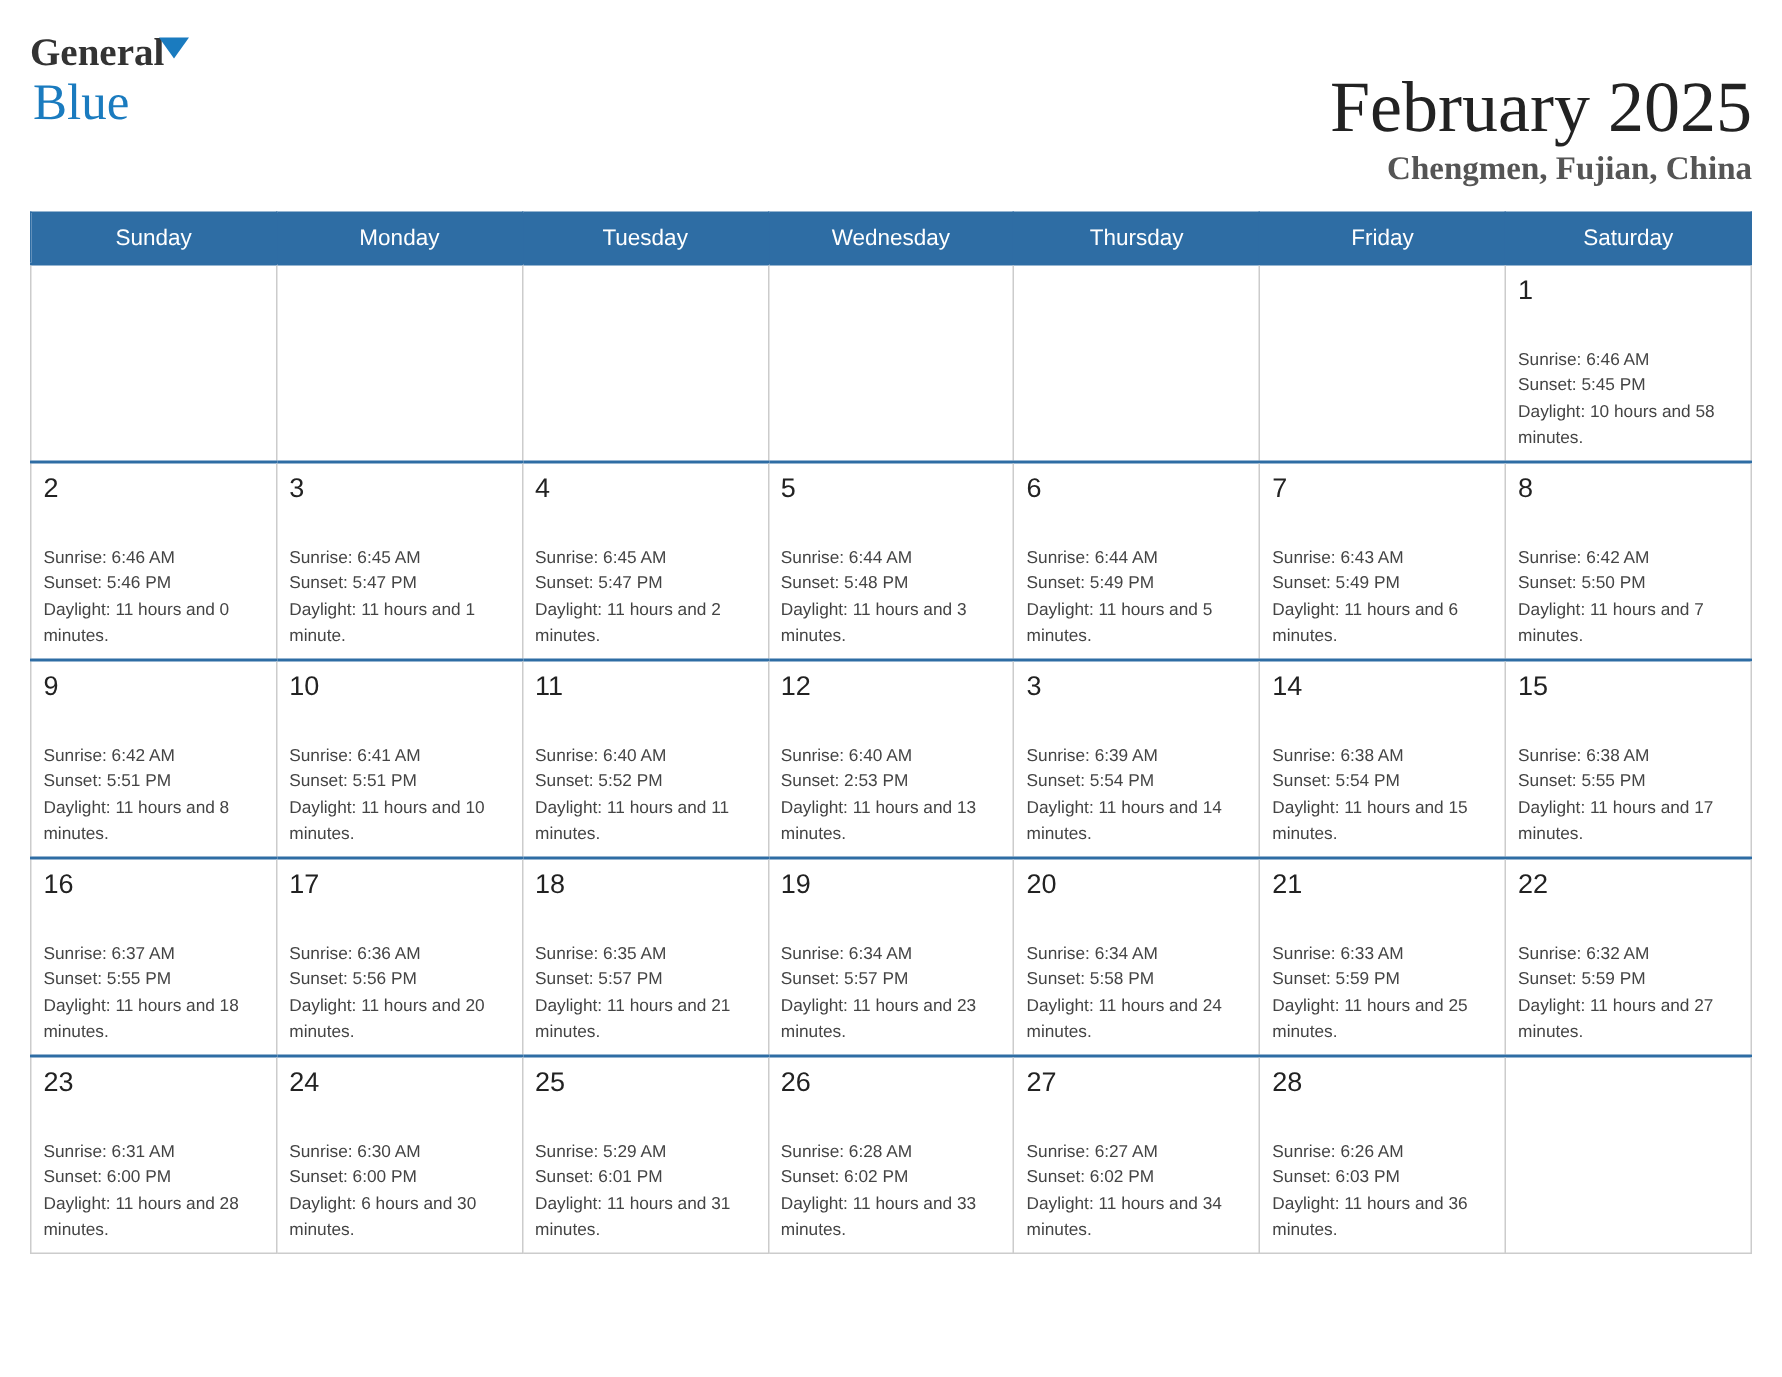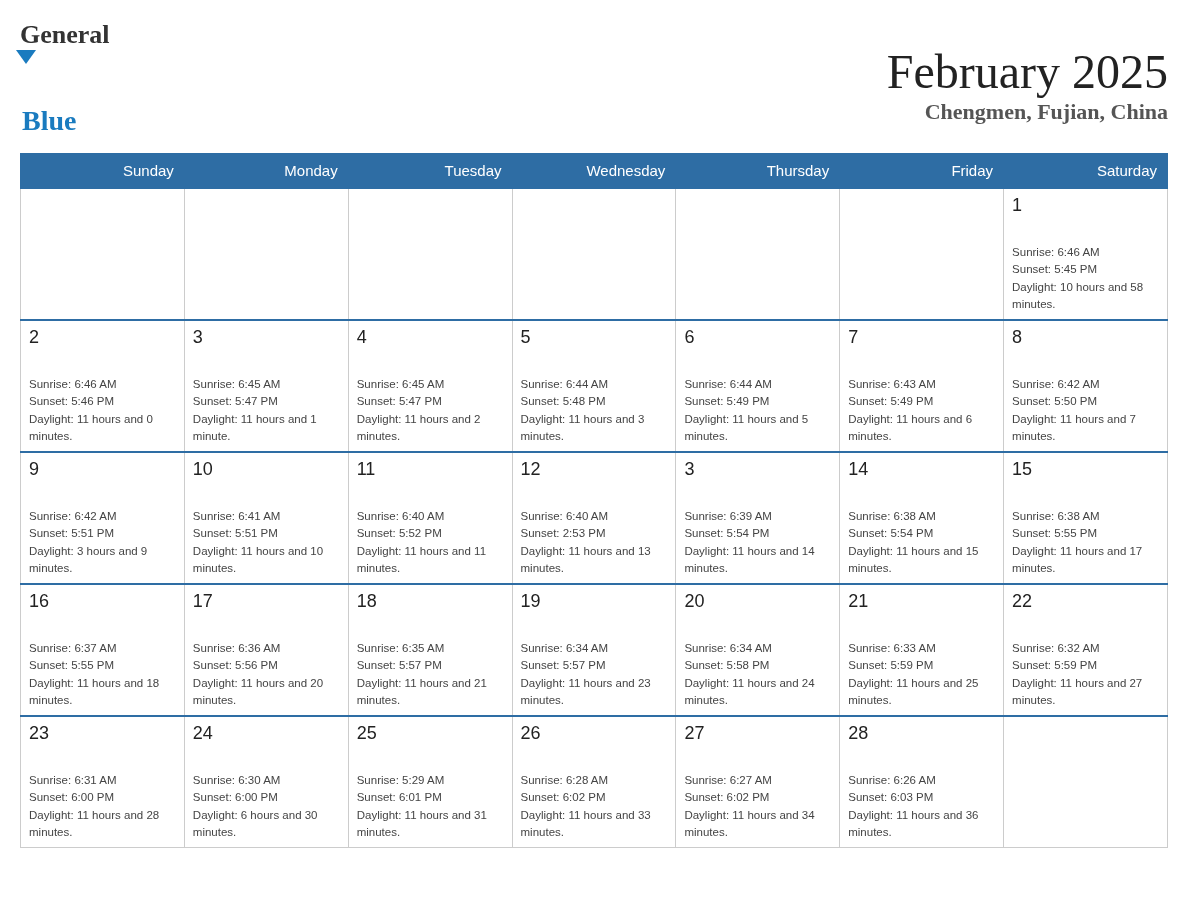--- a/index.html
+++ b/index.html
@@ -15,25 +15,24 @@
       align-items: flex-start;
       margin-bottom: 16px;
     }
     .logo-general {
       font-size: 26px;
       font-weight: bold;
       color: #333;
       font-family: Georgia, serif;
     }
     .logo-blue {
-      font-size: 28px;
-      font-weight: bold;
+      font-size: 34px;
+      font-weight: normal;
       color: #1a7bbf;
       font-family: Georgia, serif;
-      margin-top: 35px;
     }
     .logo-triangle {
       width: 0;
       height: 0;
       border-left: 10px solid transparent;
       border-right: 10px solid transparent;
       border-top: 14px solid #1a7bbf;
       margin-bottom: 6px;
       margin-left: -4px;
     }
@@ -57,21 +56,21 @@
       width: 100%;
       border-collapse: collapse;
       table-layout: fixed;
     }
     .calendar th {
       background-color: #2e6da4;
       color: #fff;
       font-size: 15px;
       font-weight: normal;
       padding: 8px 10px;
-      text-align: right;
+      text-align: center;
       border: 1px solid #2e6da4;
     }
     .calendar td {
       vertical-align: top;
       border: 1px solid #ccc;
       border-top: 2px solid #2e6da4;
       padding: 6px 8px;
       height: 110px;
       font-size: 12px;
       background: #fff;
@@ -92,21 +91,21 @@
     .empty-cell {
       background: #f9f9f9;
     }
     .logo-wrapper {
       display: flex;
       flex-direction: column;
       align-items: flex-start;
     }
     .logo-line1 {
       display: flex;
-      flex-direction: column;
+      align-items: center;
     }
     .logo-line2 {
       display: flex;
       align-items: center;
       padding-left: 2px;
     }
   </style>
 </head>
 <body>
 
@@ -177,21 +176,21 @@
           <div class="day-info"><span>Sunrise: 6:43 AM</span><br><span>Sunset: 5:49 PM</span><br><span>Daylight: 11 hours and 6 minutes.</span></div>
         </td>
         <td>
           <span class="day-number">8</span>
           <div class="day-info"><span>Sunrise: 6:42 AM</span><br><span>Sunset: 5:50 PM</span><br><span>Daylight: 11 hours and 7 minutes.</span></div>
         </td>
       </tr>
       <tr>
         <td>
           <span class="day-number">9</span>
-          <div class="day-info"><span>Sunrise: 6:42 AM</span><br><span>Sunset: 5:51 PM</span><br><span>Daylight: 3 hours and 9 minutes.</span></div>
+          <div class="day-info"><span>Sunrise: 6:42 AM</span><br><span>Sunset: 5:51 PM</span><br><span>Daylight: 11 hours and 8 minutes.</span></div>
         </td>
         <td>
           <span class="day-number">10</span>
           <div class="day-info"><span>Sunrise: 6:41 AM</span><br><span>Sunset: 5:51 PM</span><br><span>Daylight: 11 hours and 10 minutes.</span></div>
         </td>
         <td>
           <span class="day-number">11</span>
           <div class="day-info"><span>Sunrise: 6:40 AM</span><br><span>Sunset: 5:52 PM</span><br><span>Daylight: 11 hours and 11 minutes.</span></div>
         </td>
         <td>

